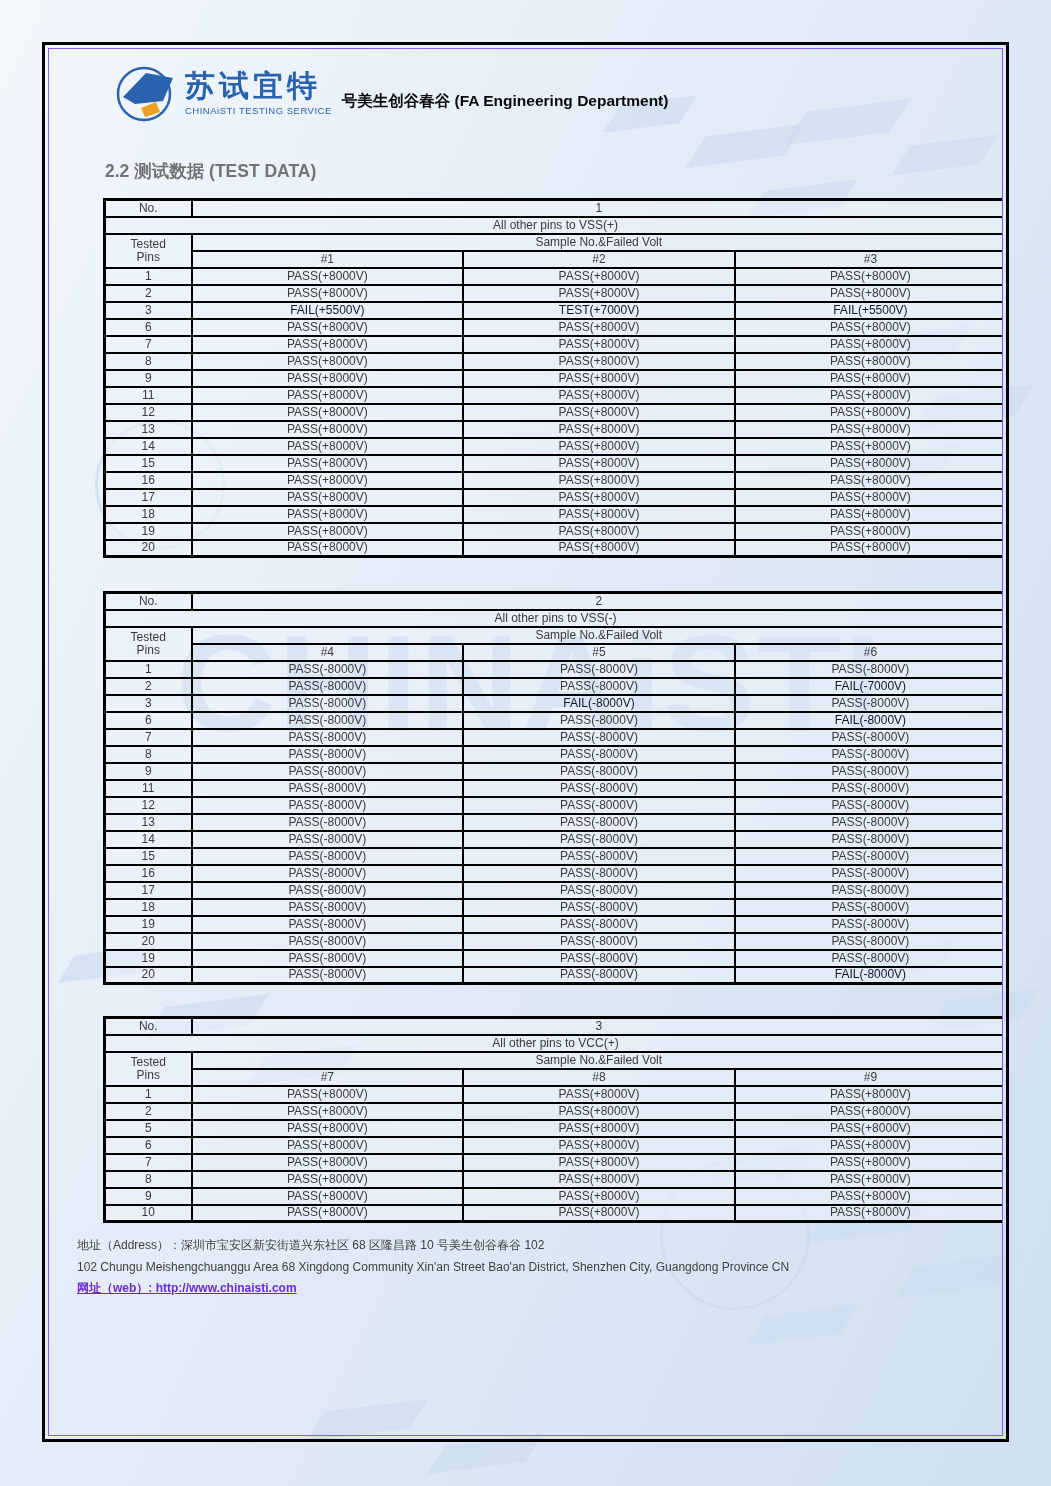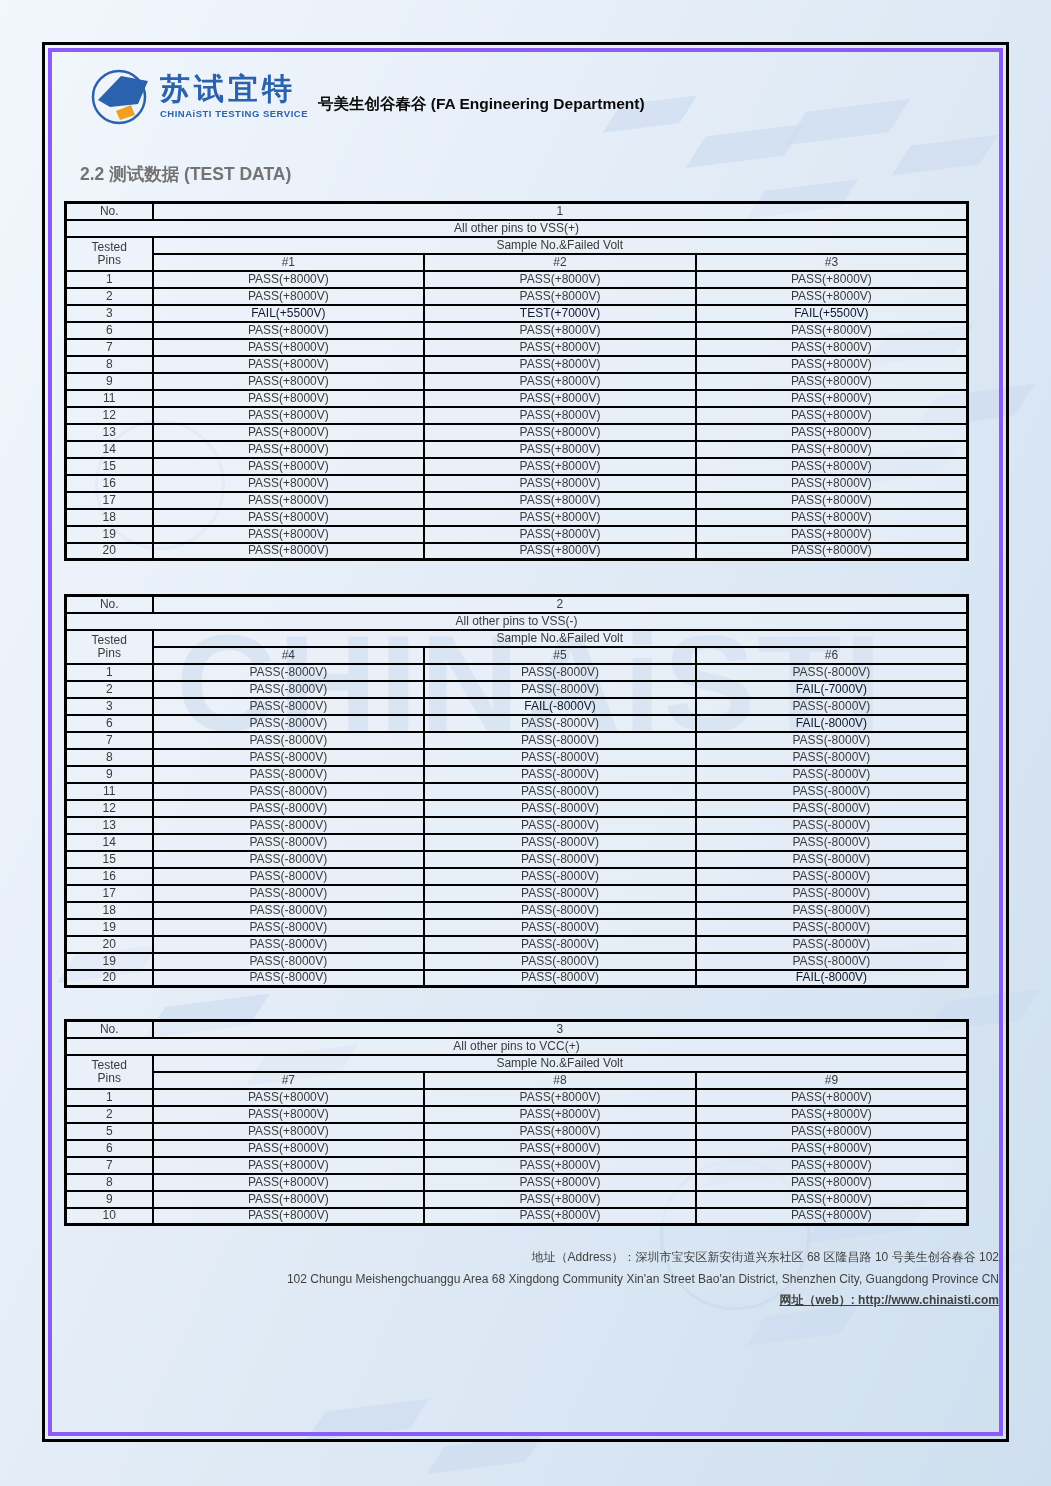--- a/index.html
+++ b/index.html
@@ -15,55 +15,55 @@
   .wm-layer { position:absolute; inset:0; z-index:1; pointer-events:none; }
   .wm-text {
     position:absolute; left:60px; top:604px; width:940px;
     font-size:138px; font-weight:bold; letter-spacing:2px; text-align:center;
     color:#bed2e9; opacity:.85; white-space:nowrap;
   }
   .wm-bar { position:absolute; background:#ccdcef; opacity:.65; transform:skewX(-38deg) rotate(-8deg); border-radius:1px; }
   .wm-circle { position:absolute; border:3px solid #c6d7ec; border-radius:50%; opacity:.55; }
   
   .frame-outer { position:absolute; left:42px; top:42px; width:967px; height:1400px; border:3px solid #000; z-index:2; }
-  .frame-inner { position:absolute; left:3px; top:3px; right:3px; bottom:3px; border:4px solid #8b5cf6; overflow:hidden; }
+  .frame-inner { position:absolute; left:3px; top:3px; right:3px; bottom:3px; border:1px solid #8b5cf6; overflow:hidden;padding-left:28px; }
   
   .hdr { display:flex; align-items:flex-start; padding:12px 14px 0 36px; }
   .logo { display:flex; align-items:center; }
   .logo-textcol { display:flex; flex-direction:column; margin-left:8px; }
   .logo-cn { font-size:30px; font-weight:bold; color:#2b62ae; letter-spacing:4px; line-height:32px; }
-  .logo-en { font-size:9.5px; font-weight:bold; color:#2b62ae; letter-spacing:.5px; margin-top:3px; }
+  .logo-en { font-size:9.5px; font-weight:normal; color:#2b62ae; letter-spacing:.5px; margin-top:3px; }
   .dept-title { font-size:15.5px; font-weight:bold; color:#0a0a0a; margin:30px 0 0 10px; white-space:nowrap; }
   .hdr-spacer { flex:1; }
   .report-block { margin-top:14px; width:232px; font-size:12.5px; color:#2f2f2f; flex-shrink:0; }
   .report-line { display:flex; line-height:20px; }
   .rl-label { width:86px; }
   .page-colon { width:26px; text-align:left; }
   .page-num { margin-right:14px; }
   .page-of { margin-right:14px; }
   
   .section-title { font-size:17.5px; font-weight:bold; color:#737373; margin:34px 0 0 28px; }
   
   table.data-table {
-    width:905px; margin-left:12px; border-collapse:collapse; table-layout:fixed;
+    width:905px; margin-left:26px; border-collapse:collapse; table-layout:fixed;
     border:3px solid #000; font-size:12px; color:#3a3a3a;
   }
   table.t1 { margin-top:15px; }
   table.t2 { margin-top:33px; }
   table.t3 { margin-top:31px; }
   .data-table td, .data-table th {
     border:2px solid #000; text-align:center; vertical-align:middle;
     height:17px; padding:0 2px; font-weight:normal; line-height:13px;
     background:rgba(237,242,250,.55); overflow:hidden; white-space:nowrap;
   }
   .fail { color:#0f172a; }
   
-  .footer { text-align:right; font-size:12px; color:#3f3f3f; margin-top:21px; line-height:21.5px; }
+  .footer { text-align:left; font-size:12px; color:#3f3f3f; margin-top:12px; line-height:21.5px; }
   .footer-web a, .footer-web span.link {
-    color:#404040; font-weight:bold; text-decoration:underline; cursor:pointer;
+    color:#6d28d9; font-weight:bold; text-decoration:underline; cursor:pointer;
   }
 </style>
 </head>
 <body>
 
 <div class="wm-layer">
   <div class="wm-text">CHINAiSTI</div>
   <div class="wm-bar" style="left:615px;top:100px;width:70px;height:28px;"></div>
   <div class="wm-bar" style="left:700px;top:130px;width:90px;height:32px;"></div>
   <div class="wm-bar" style="left:800px;top:105px;width:95px;height:34px;"></div>

